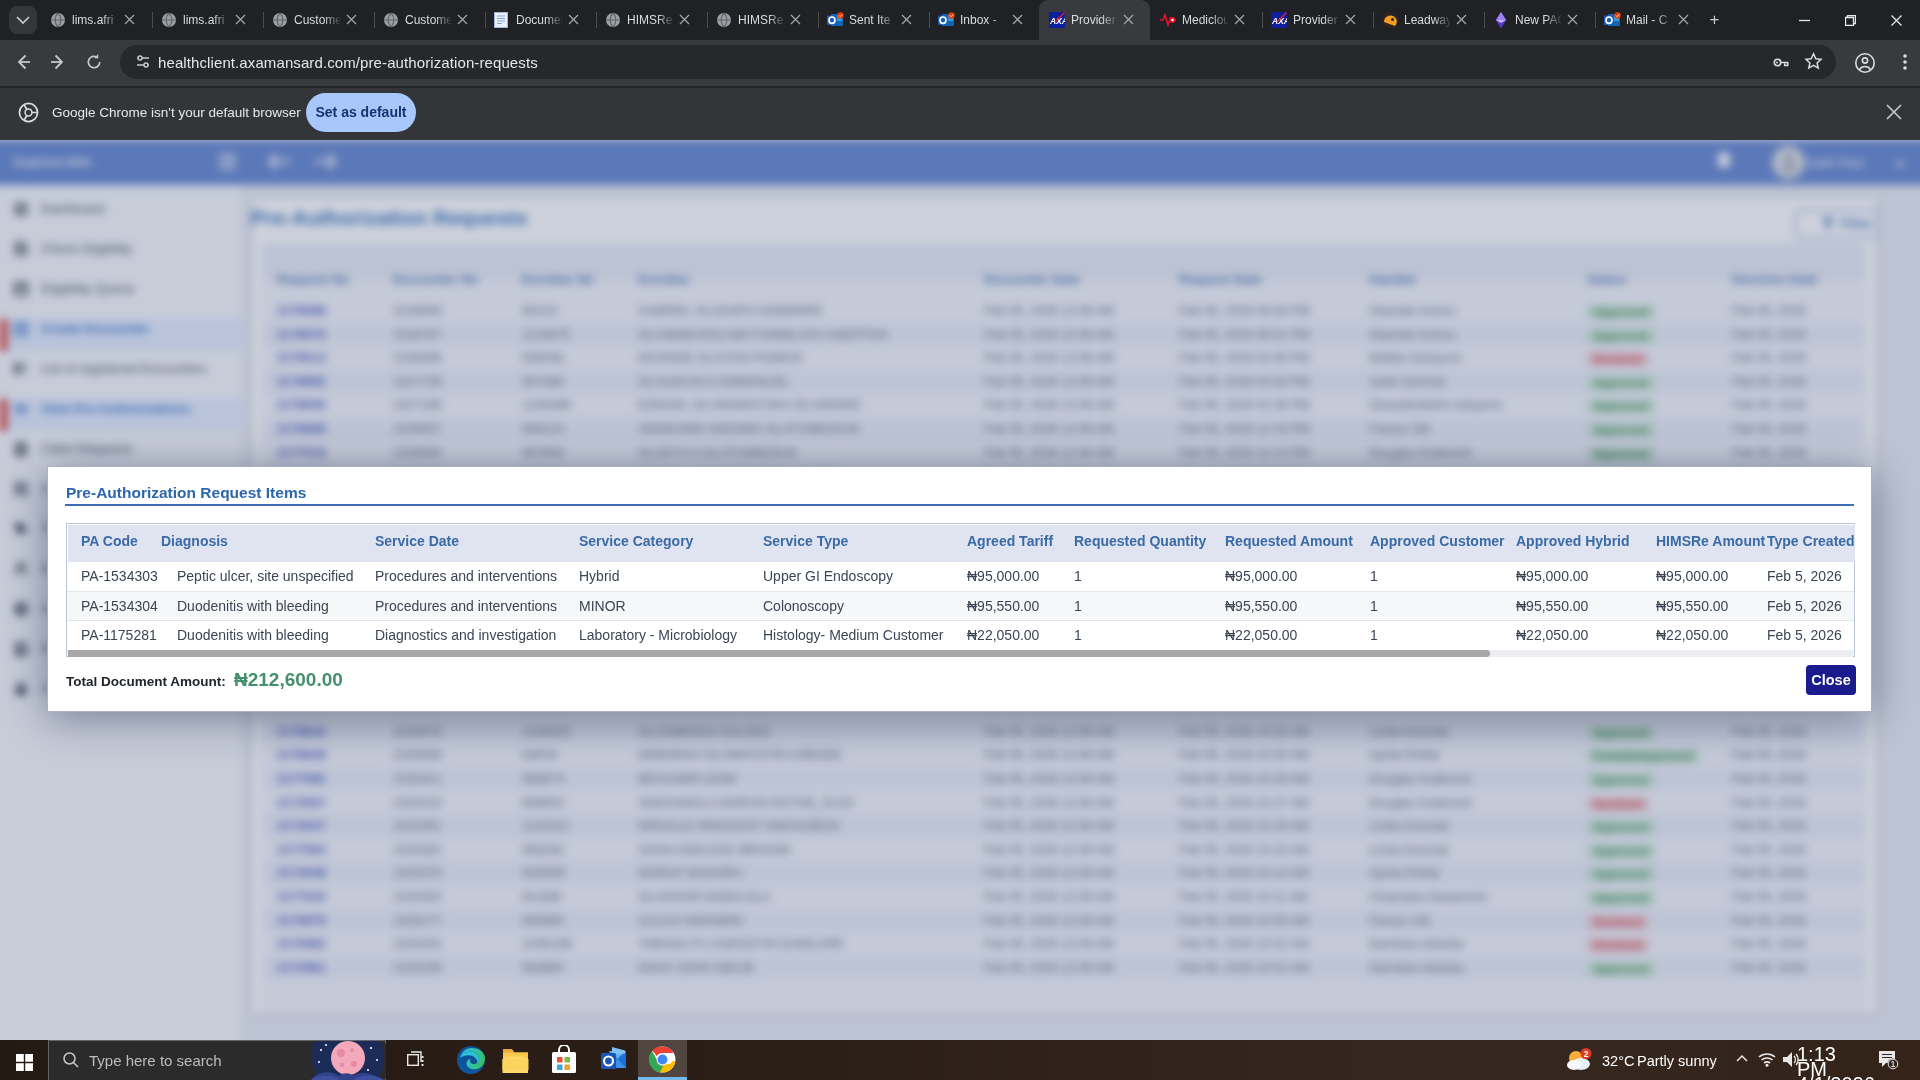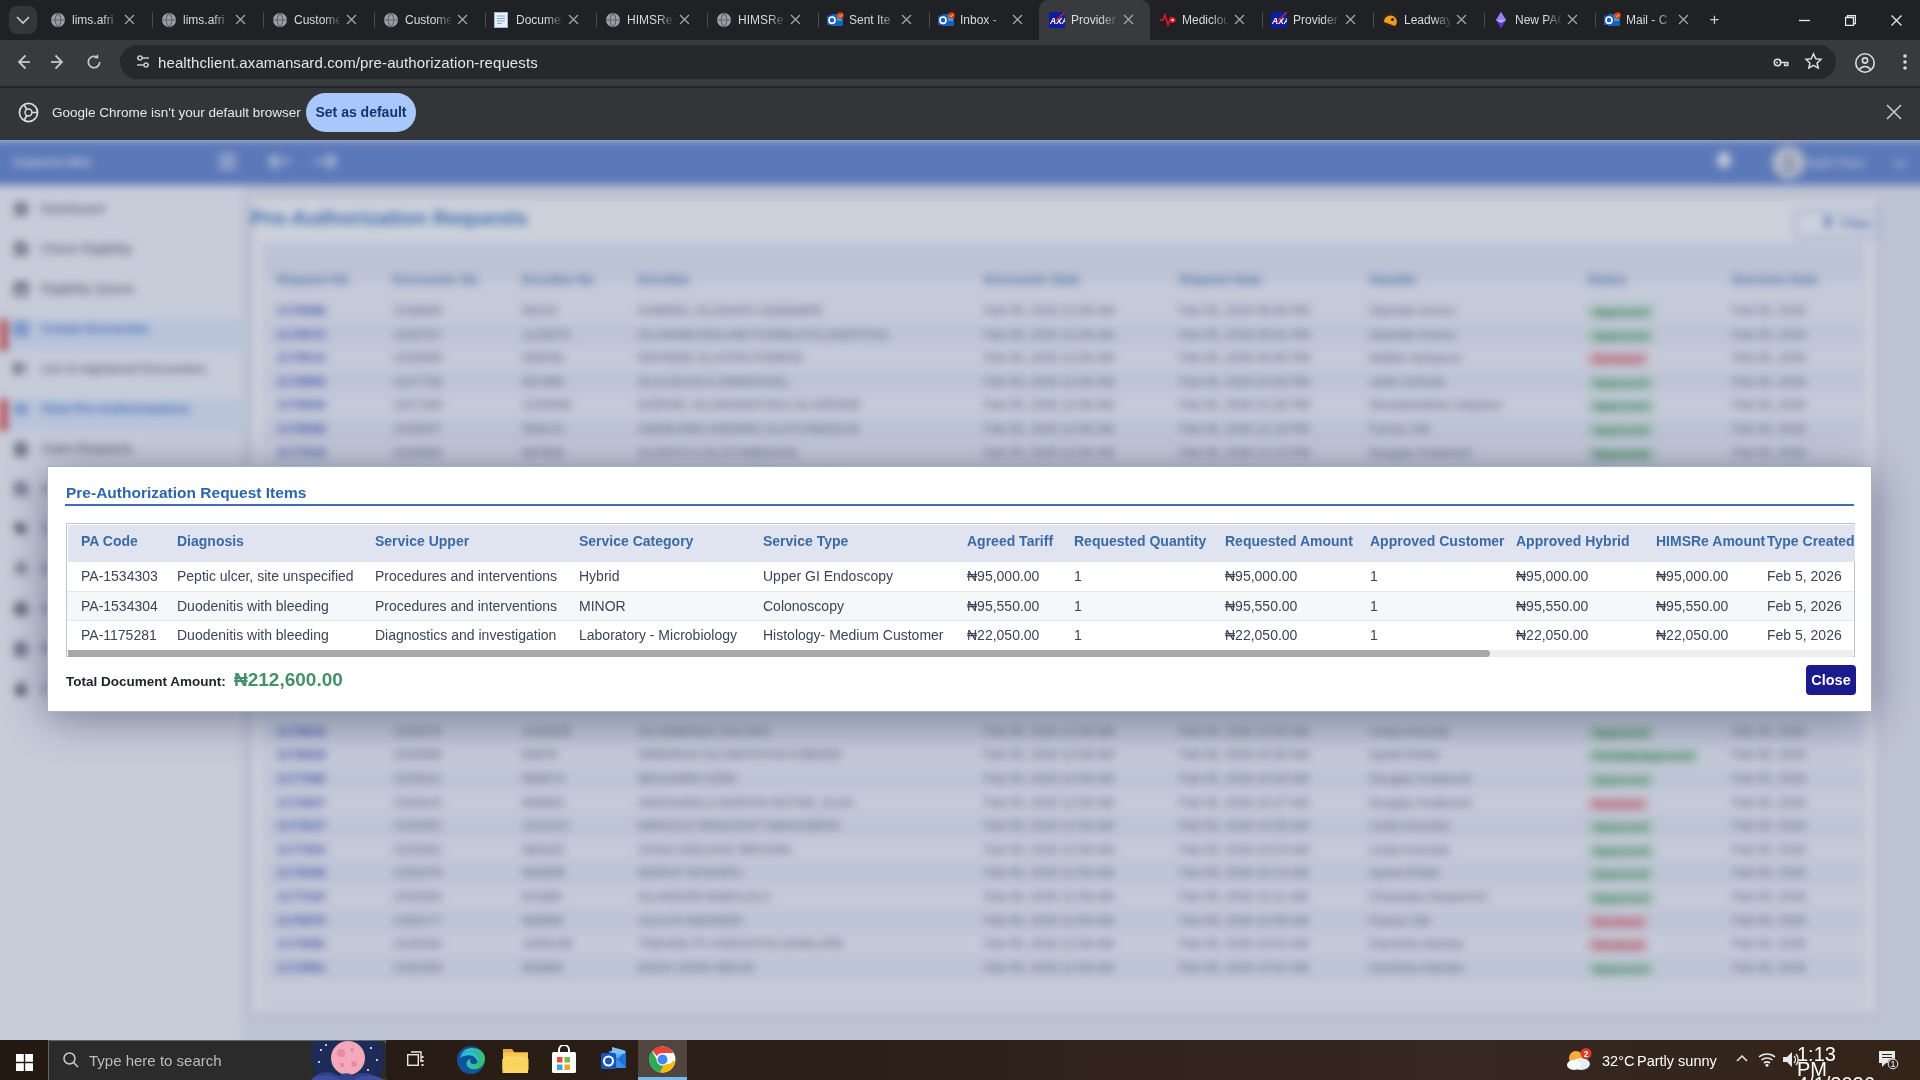--- a/index.html
+++ b/index.html
@@ -720,22 +720,22 @@
   </div>
 </div>
 <div class="abs" id="veil"></div>
 
 <div class="abs" id="modal">
   <div class="abs" id="mtitle">Pre-Authorization Request Items</div>
   <div class="abs" id="mrule"></div>
   <div class="abs" id="mtbl">
     <div id="mthead" style="position:absolute;left:1px;top:1px;width:1787px;height:37px;background:#e0e4f1"></div>
 <div class="mth" style="left:14px">PA Code</div>
-<div class="mth" style="left:110px">Diagnosis</div>
-<div class="mth" style="left:308px">Service Upper</div>
+<div class="mth" style="left:94px">Diagnosis</div>
+<div class="mth" style="left:308px">Service Date</div>
 <div class="mth" style="left:512px">Service Category</div>
 <div class="mth" style="left:696px">Service Type</div>
 <div class="mth" style="left:900px">Agreed Tariff</div>
 <div class="mth" style="left:1007px">Requested Quantity</div>
 <div class="mth" style="left:1158px">Requested Amount</div>
 <div class="mth" style="left:1303px">Approved Customer</div>
 <div class="mth" style="left:1449px">Approved Hybrid</div>
 <div class="mth" style="left:1589px">HIMSRe Amount</div>
 <div class="mth" style="left:1700px">Type Created</div>
 <div class="mrow" style="top:38.0px;">

